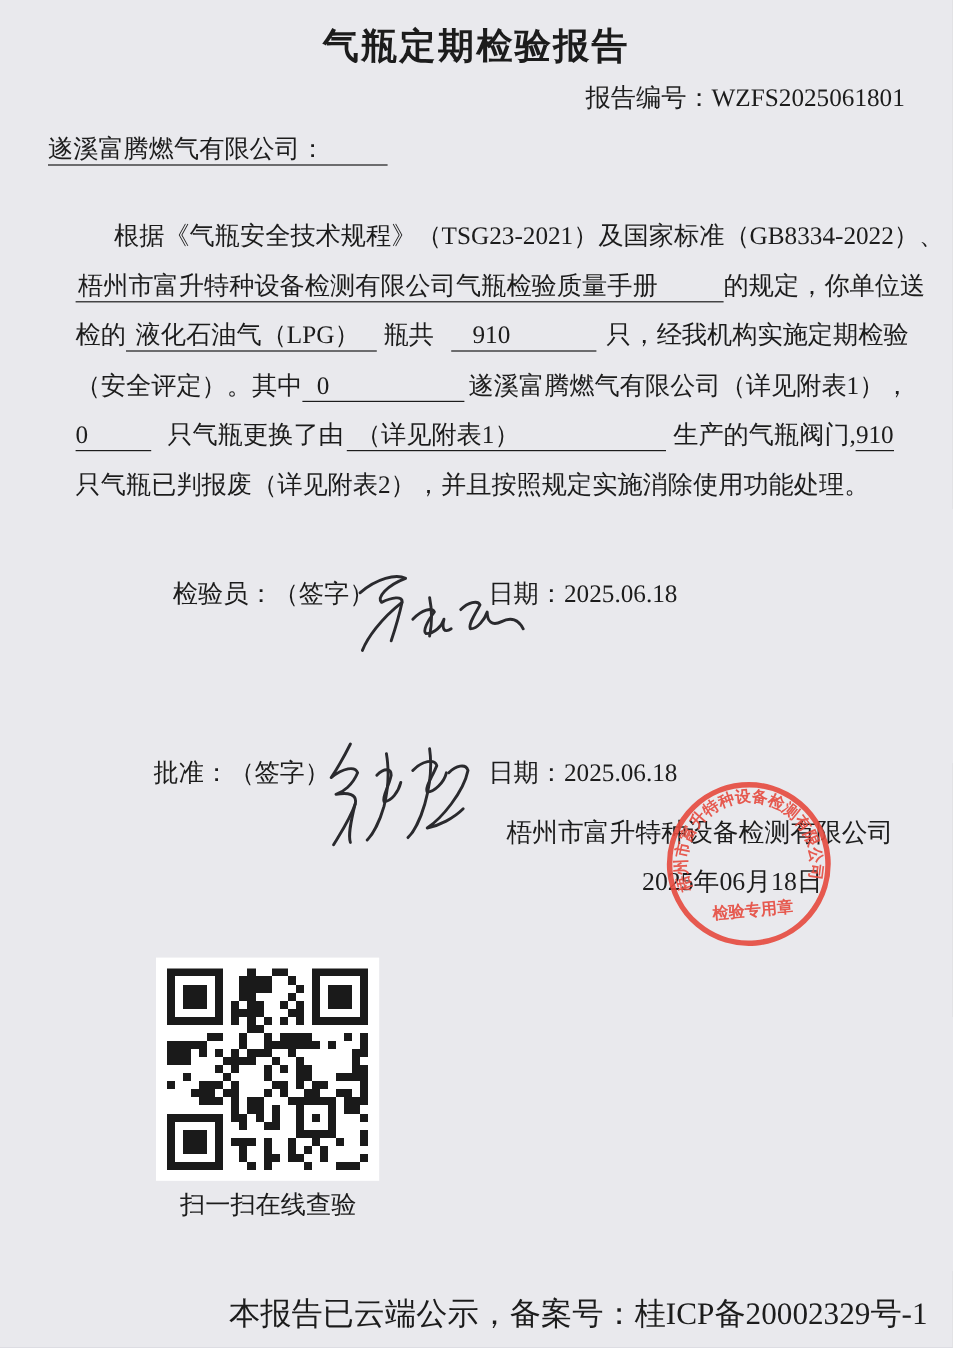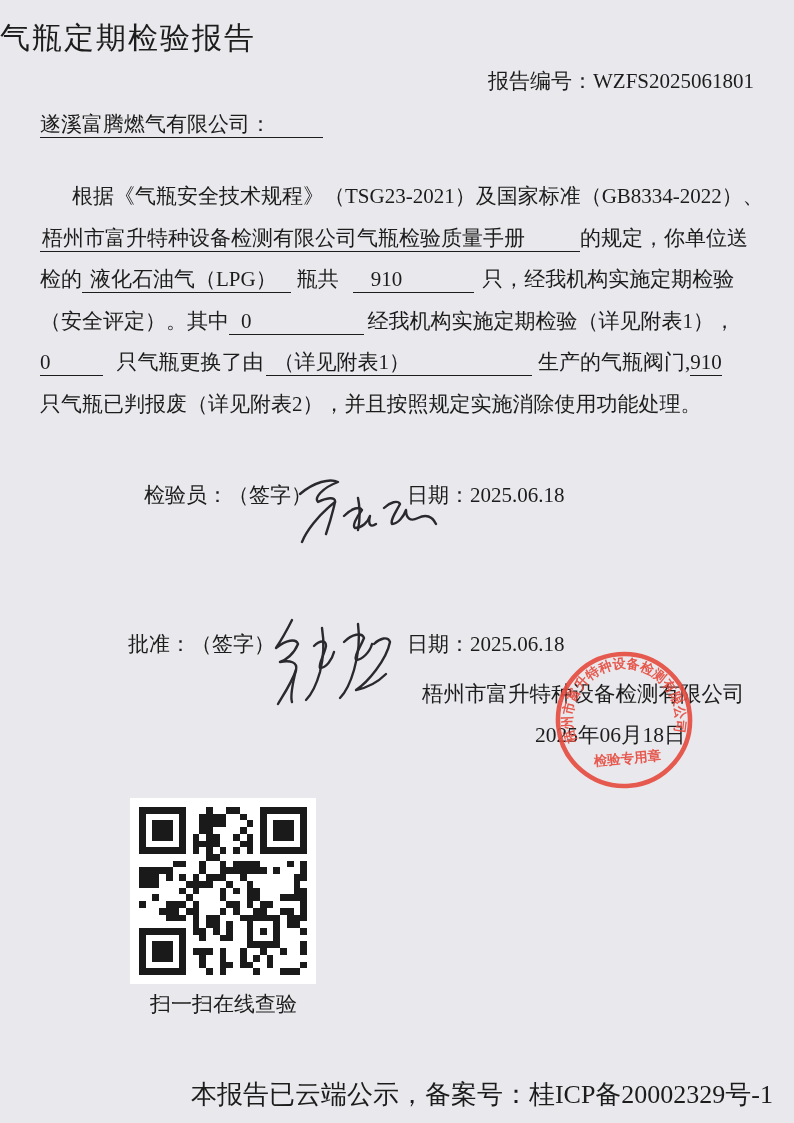--- a/index.html
+++ b/index.html
@@ -8,38 +8,38 @@
     position:relative;
     width:794px;height:1123px;
     margin:0 auto;
     background:#e9e9ed;
     font-family:"Liberation Serif","DejaVu Serif",serif;
     color:#1c1c1c;
     overflow:hidden;
   }
   .title{
     position:absolute;top:18px;left:0;width:794px;
-    text-align:left;
+    text-align:center;
     font-family:"Liberation Sans","DejaVu Sans",sans-serif;
-    font-size:30px;font-weight:normal;letter-spacing:2px;
+    font-size:30px;font-weight:bold;letter-spacing:2px;
   }
   .report-no{
     position:absolute;top:67px;right:40px;
     font-size:21px;white-space:nowrap;
   }
   .recipient{
     position:absolute;top:112px;left:40px;
     font-size:21px;white-space:nowrap;
   }
   .recipient .u{padding-right:52px;}
   .para{
     position:absolute;top:176px;left:40px;width:740px;
     font-size:21px;
   }
-  .line{height:41.5px;line-height:41.5px;white-space:nowrap;}
+  .line{height:41.5px;line-height:41.5px;white-space:nowrap;margin-left:23px;}
   .indent{padding-left:32px;}
   .u{
     display:inline-block;line-height:25px;
     border-bottom:1.6px solid #1c1c1c;
     vertical-align:baseline;
   }
   .u-l2{padding-right:55px;padding-left:2px;}
   .u-l3a{padding-left:8px;padding-right:14px;margin-right:6px;}
   .u-l3b{padding-left:18px;padding-right:72px;margin-left:14px;margin-right:8px;}
   .u-l4{padding-left:12px;padding-right:112px;margin-right:4px;}
@@ -70,21 +70,21 @@
   <div class="title">气瓶定期检验报告</div>
 
   <div class="report-no"><span>报告编号：</span><span>WZFS2025061801</span></div>
 
   <div class="recipient"><span class="u">遂溪富腾燃气有限公司：</span></div>
 
   <div class="para">
     <div class="line indent"><span>根据《气瓶安全技术规程》（TSG23-2021）及国家标准（GB8334-2022）、</span></div>
     <div class="line"><span class="u u-l2">梧州市富升特种设备检测有限公司气瓶检验质量手册</span><span>的规定，你单位送</span></div>
     <div class="line"><span>检的</span><span class="u u-l3a">液化石油气（LPG）</span><span>瓶共</span><span class="u u-l3b">910</span><span>只，经我机构实施定期检验</span></div>
-    <div class="line"><span>（安全评定）。其中</span><span class="u u-l4">0</span><span>经我机构实施定期检验（详见附表1），</span></div>
+    <div class="line"><span>（安全评定）。其中</span><span class="u u-l4">0</span><span>遂溪富腾燃气有限公司（详见附表1），</span></div>
     <div class="line"><span class="u u-l5a">0</span><span>只气瓶更换了由</span><span class="u u-l5b">（详见附表1）</span><span>生产的气瓶阀门,</span><span class="u">910</span></div>
     <div class="line"><span>只气瓶已判报废（详见附表2），并且按照规定实施消除使用功能处理。</span></div>
   </div>
 
   <div class="sig-label" style="top:481px;left:144px;">检验员：（签字）</div>
   <svg class="sig-svg" style="left:292px;top:472px;" width="150" height="82" viewBox="0 0 150 82">
     <g fill="none" stroke="#2a2a2e" stroke-width="2.4" stroke-linecap="round" stroke-linejoin="round">
       <path d="M8,22 C22,10 38,6 46,10 C30,16 22,26 26,30 C34,26 44,24 43,30 C25,44 14,60 10,70"></path>
       <path d="M43,30 C40,44 36,56 34,62"></path>
       <path d="M52,44 C60,36 68,34 70,38 C64,46 60,54 63,56 C70,56 76,50 78,44 C76,52 78,56 84,52"></path>

